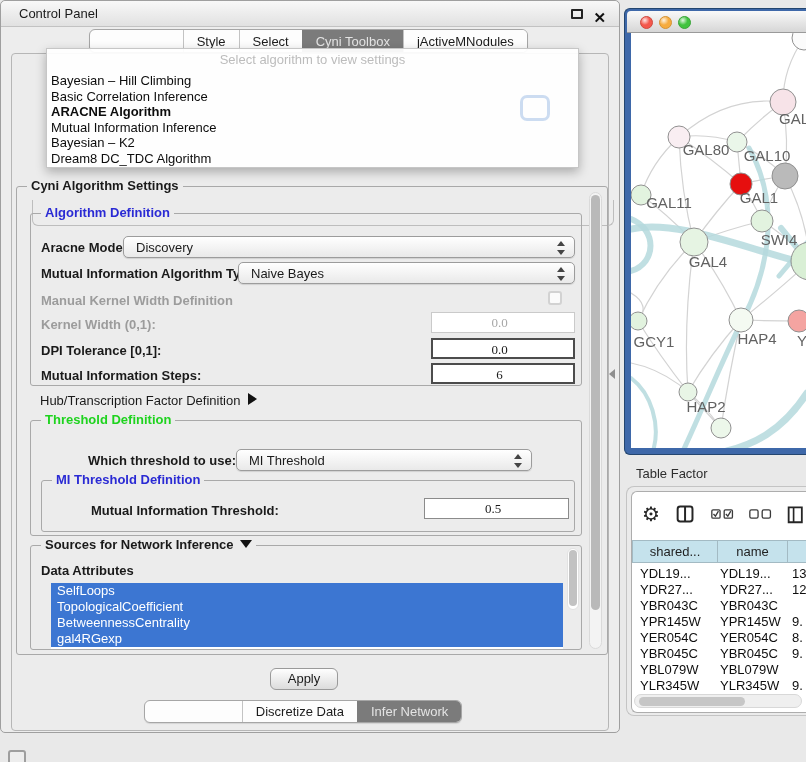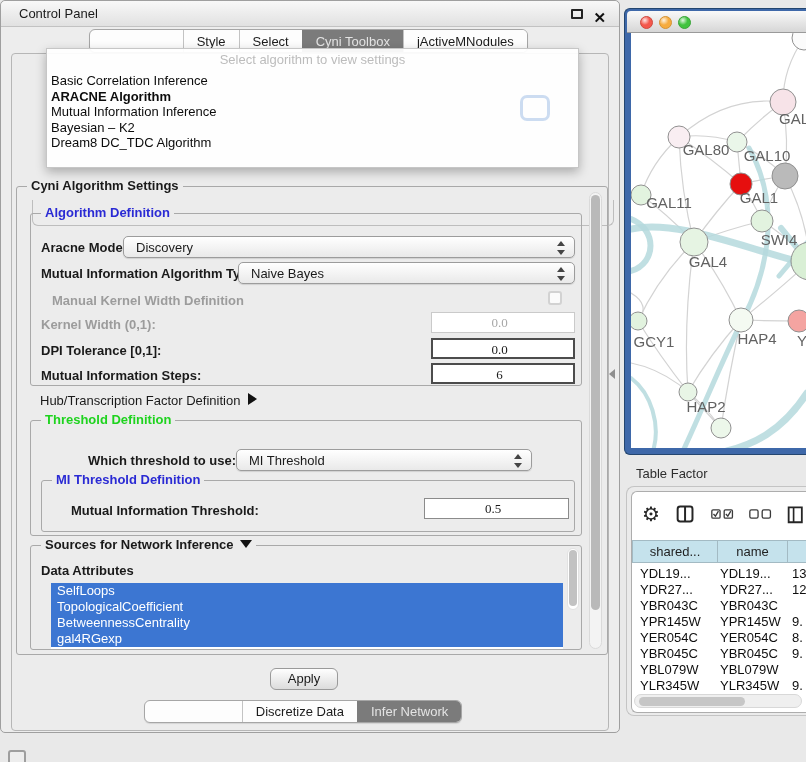--- a/index.html
+++ b/index.html
@@ -178,20 +178,21 @@
         </div>
       </div>
 
     <div class="main-panel">
       <div class="ghost-groupline"></div>
     </div>
 
     <div class="popup">
       <div class="popup-placeholder">Select algorithm to view settings</div>
       <div id="popup-items">
+          <div class="pp-item">Bayesian – Hill Climbing</div>
           <div class="pp-item">Basic Correlation Inference</div>
           <div class="pp-item bold">ARACNE Algorithm</div>
           <div class="pp-item">Mutual Information Inference</div>
           <div class="pp-item">Bayesian – K2</div>
           <div class="pp-item">Dream8 DC_TDC Algorithm</div>
         </div>
       <div class="ghost-focus"></div>
     </div>
 
     <div class="fs settings-fs">
@@ -209,21 +210,21 @@
           <span class="ctext">Discovery</span>
           <span class="stepper"></span>
         </div>
 
         <span class="lbl b" style="left:10px;top:52px;">Mutual Information Algorithm Type:</span>
         <div class="combo" style="left:207px;top:48px;width:337px;">
           <span class="ctext">Naive Bayes</span>
           <span class="stepper"></span>
         </div>
 
-        <span class="lbl b dis" style="left:10px;top:79px;margin-left:11px;">Manual Kernel Width Definition</span>
+        <span class="lbl b dis" style="left:10px;top:79px;">Manual Kernel Width Definition</span>
         <span class="checkbox" style="left:517px;top:77px;"></span>
 
         <span class="lbl b dis" style="left:10px;top:103px;">Kernel Width (0,1):</span>
         <div class="tfield weak" style="left:400px;top:98px;width:144px;">0.0</div>
 
         <span class="lbl b" style="left:10px;top:129px;">DPI Tolerance [0,1]:</span>
         <div class="tfield strong" style="left:400px;top:124px;width:144px;">0.0</div>
 
         <span class="lbl b" style="left:10px;top:154px;">Mutual Information Steps:</span>
         <div class="tfield strong" style="left:400px;top:149px;width:144px;">6</div>
@@ -237,21 +238,21 @@
         <span class="legend green">Threshold Definition</span>
 
         <span class="lbl b" style="left:57px;top:32px;">Which threshold to use:</span>
         <div class="combo" style="left:205px;top:28px;width:296px;">
           <span class="ctext">MI Threshold</span>
           <span class="stepper"></span>
         </div>
 
         <div class="fs mith-fs">
           <span class="legend blue">MI Threshold Definition</span>
-          <span class="lbl b" style="left:8px;top:22px;padding-left:21px;">Mutual Information Threshold:</span>
+          <span class="lbl b" style="left:28px;top:22px;padding-left:21px;">Mutual Information Threshold:</span>
           <div class="tfield medium" style="left:382px;top:17px;width:145px;">0.5</div>
         </div>
       </div>
 
       <div class="fs sources-fs">
         <span class="legend">
           <span>Sources for Network Inference</span><span class="caret-down"></span>
         </span>
         <span class="lbl b" style="left:10px;top:17px;">Data Attributes</span>
         <div class="attr-list" id="attr-list">

